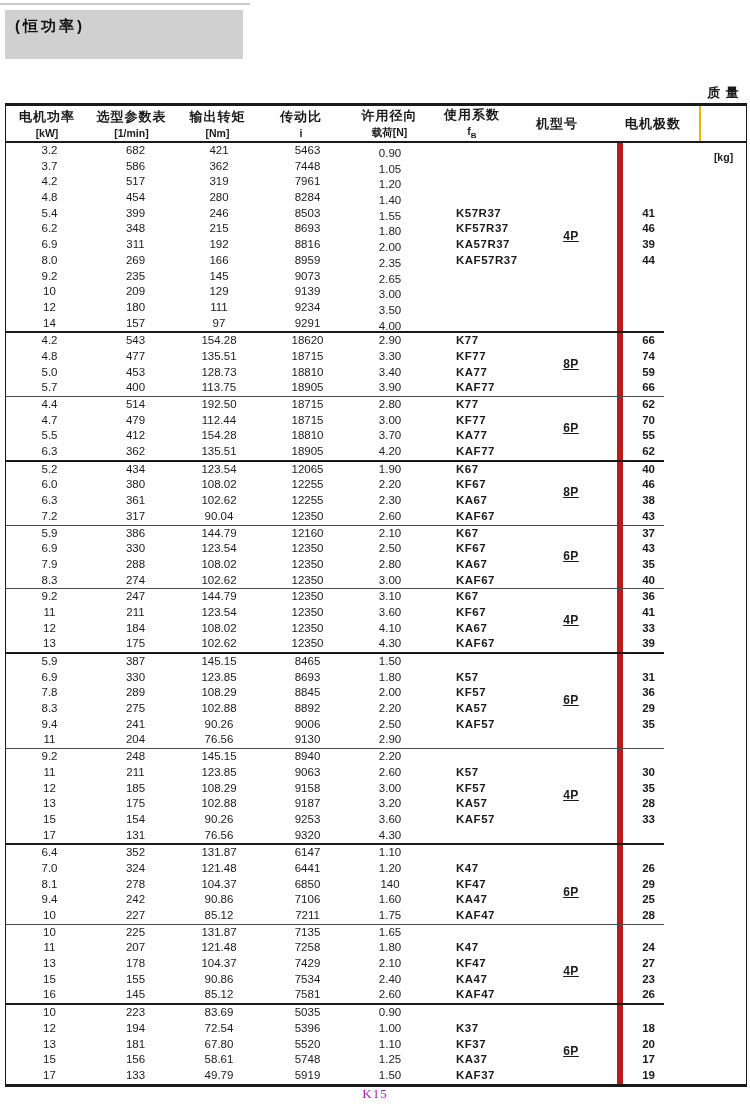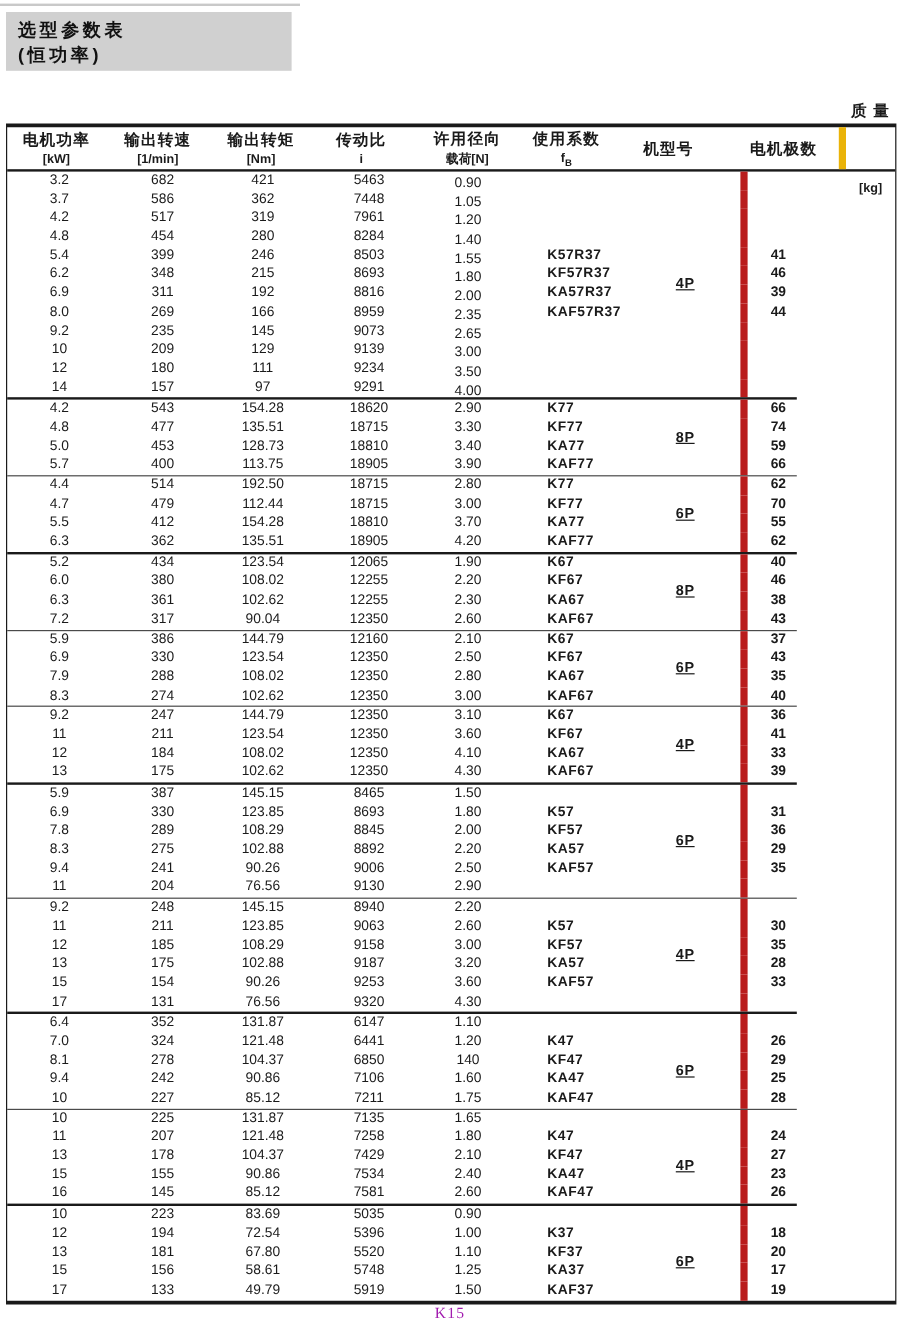--- a/index.html
+++ b/index.html
@@ -18,21 +18,21 @@
   .table-wrap {
     position:absolute; top:103px; left:5px; width:742px;
     border-top:3px solid #1a1a1a; border-bottom:3px solid #1a1a1a;
     border-left:1px solid #1a1a1a; border-right:1px solid #1a1a1a;
   }
   .thead { display:flex; height:37px; border-bottom:2px solid #1a1a1a; }
   .th { display:flex; flex-direction:column; justify-content:center; align-items:center; font-weight:bold; }
   .th .l1 { font-size:13px; letter-spacing:1px; white-space:nowrap; }
   .th .l2 { font-size:10.5px; margin-top:1px; white-space:nowrap; }
   .th sub { font-size:8px; }
-  .divider-left { border-left:6px solid #eab308;gap:48px; }
+  .divider-left { border-left:2px solid #eab308;gap:48px; }
   .tbody { display:flex; }
   .power-col { width:82px; }
   .power { font-size:14px; font-weight:bold; text-align:center; padding-top:3px; letter-spacing:1px; }
   .blocks { width:658px; }
   .block { position:relative; }
   .block.sep-thin  { border-top:1px solid #4a4a4a; }
   .block.sep-thick { border-top:2px solid #1a1a1a; }
   .row { display:flex; height:15.7px; line-height:15.7px; font-size:11.5px; white-space:nowrap; }
   .c { text-align:center; }
   .c-speed  { width:87px; }
@@ -52,32 +52,31 @@
     position:absolute; top:1086px; left:0; width:750px; text-align:center;
     font-family:"Liberation Serif", serif; font-size:13px; color:#a21caf; letter-spacing:1px;
   }
 </style>
 </head>
 <body>
 
 <div class="top-strip"></div>
 
 <div class="title-box">
-  <div class="title-line">选型参数表</div>
   <div class="title-line">(恒功率)</div>
 </div>
 
 <div class="table-wrap">
   <div class="thead">
       <div class="th" style="width: 82px;">
         <div class="l1">电机功率</div>
         <div class="l2">[kW]</div>
       </div>
       <div class="th" style="width: 87px;">
-        <div class="l1">输出转速</div>
+        <div class="l1">选型参数表</div>
         <div class="l2">[1/min]</div>
       </div>
       <div class="th" style="width: 85px;">
         <div class="l1">输出转矩</div>
         <div class="l2">[Nm]</div>
       </div>
       <div class="th" style="width: 82px;">
         <div class="l1">传动比</div>
         <div class="l2">i</div>
       </div>

